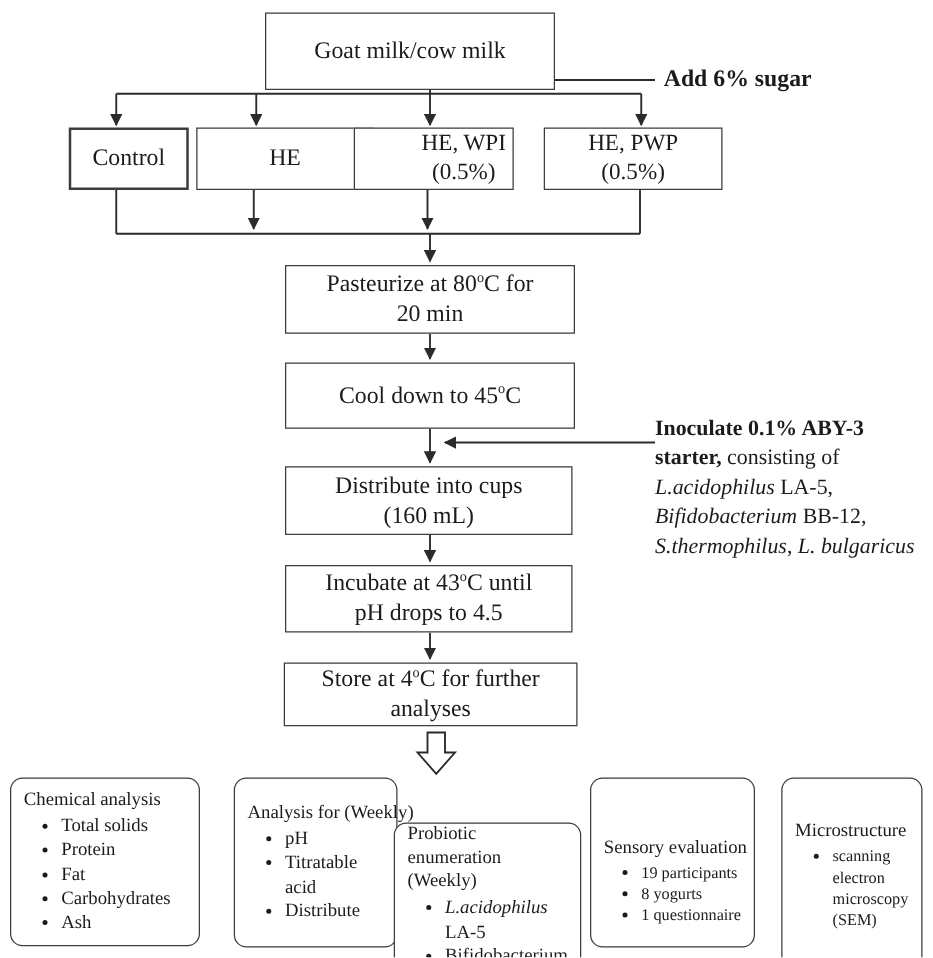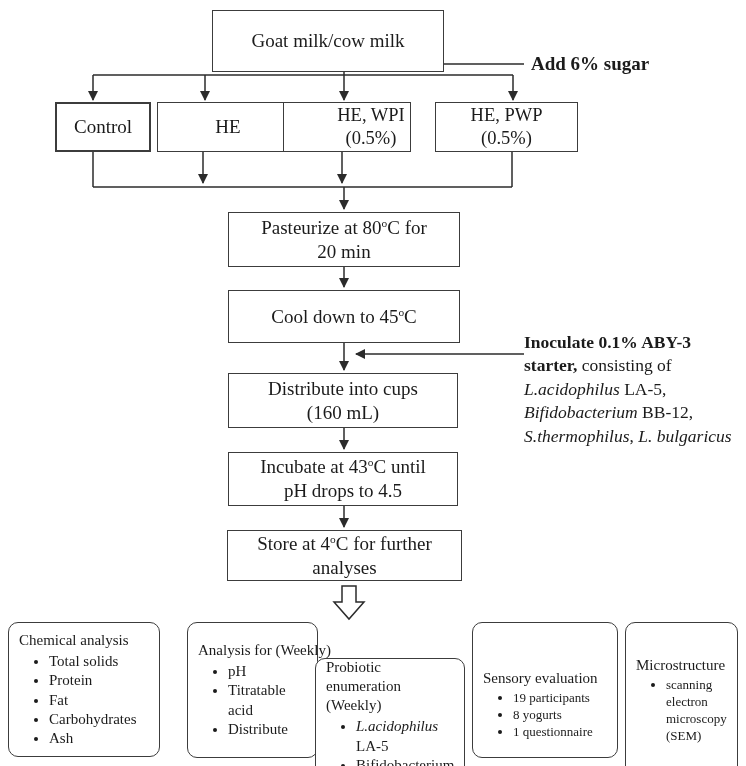--- a/index.html
+++ b/index.html
@@ -135,21 +135,21 @@
         <li><span>Distribute</span></li>
       </ul>
   </div>
   <div class="abox wrap-title" style="left:315px;top:622px;width:150px;height:136px;margin-top:36px;">
     <div class="atitle"><span>Probiotic enumeration</span><br><span>(Weekly)</span></div>
     <ul>
         <li><span class="seg-i">L.acidophilus</span><span> LA-5</span></li>
         <li><span>Bifidobacterium </span><span class="seg-i">BB</span><span>-12</span></li>
       </ul>
   </div>
-  <div class="abox small pad-top" style="left:472px;top:622px;width:146px;height:136px;">
+  <div class="abox small pad-top" style="left:472px;top:622px;width:132px;height:136px;">
     <div class="atitle"><span>Sensory evaluation</span></div>
     <ul>
         <li><span>19 participants</span></li>
         <li><span>8 yogurts</span></li>
         <li><span>1 questionnaire</span></li>
       </ul>
   </div>
   <div class="abox small" style="left:625px;top:622px;width:113px;height:157px;">
     <div class="atitle"><span>Microstructure</span></div>
     <ul>

